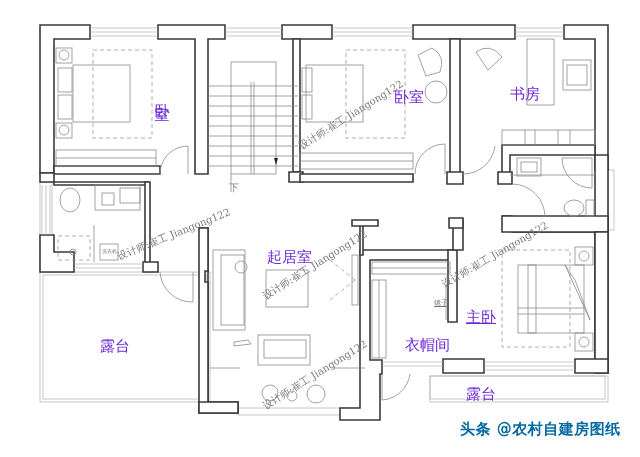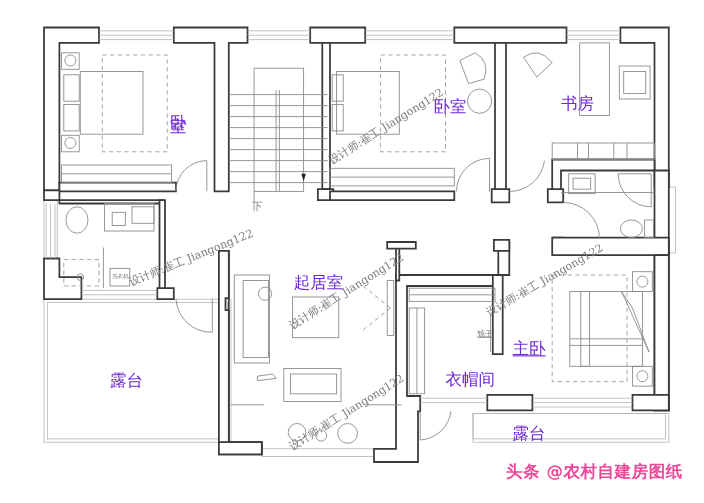--- a/index.html
+++ b/index.html
@@ -6,21 +6,21 @@
   body { width: 640px; height: 457px; position: relative; overflow: hidden; font-family: "DejaVu Sans", sans-serif; }
   #plan { position: absolute; left: 0; top: 0; width: 640px; height: 457px; }
   .wall { fill: #ffffff; stroke: #3a3a3a; stroke-width: 1.6; }
   .thin { fill: none; stroke: #8a8a8a; stroke-width: 0.8; }
   .thin2 { fill: none; stroke: #b0b0b0; stroke-width: 0.7; }
   .dash { fill: none; stroke: #9a9a9a; stroke-width: 0.8; stroke-dasharray: 4 3; }
   .room-label { position: absolute; font-size: 15px; color: #6d28d9; white-space: nowrap; font-family: "DejaVu Sans", sans-serif; }
   .small-label { position: absolute; font-size: 7px; color: #777; white-space: nowrap; }
   .stair-label { position: absolute; font-size: 10px; color: #888; }
   .wm { position: absolute; font-size: 10px; color: #7a7a7a; white-space: nowrap; transform-origin: left center; font-family: "DejaVu Serif", serif; }
-  .brand { position: absolute; left: 460px; top: 420px; font-size: 15px; color: #ec4899; font-weight: bold; white-space: nowrap; letter-spacing: 0.5px; }
+  .brand { position: absolute; left: 460px; top: 420px; font-size: 15px; color: #0369a1; font-weight: bold; white-space: nowrap; letter-spacing: 0.5px; }
 </style>
 </head>
 <body>
 
 <svg id="plan" viewBox="0 0 640 457" xmlns="http://www.w3.org/2000/svg">
 
   <g>
     <rect class="thin2" x="40" y="182" width="12" height="90"></rect>
     <rect class="thin2" x="40" y="272" width="170" height="130"></rect>
     <rect class="thin2" x="43" y="275" width="164" height="124"></rect>

